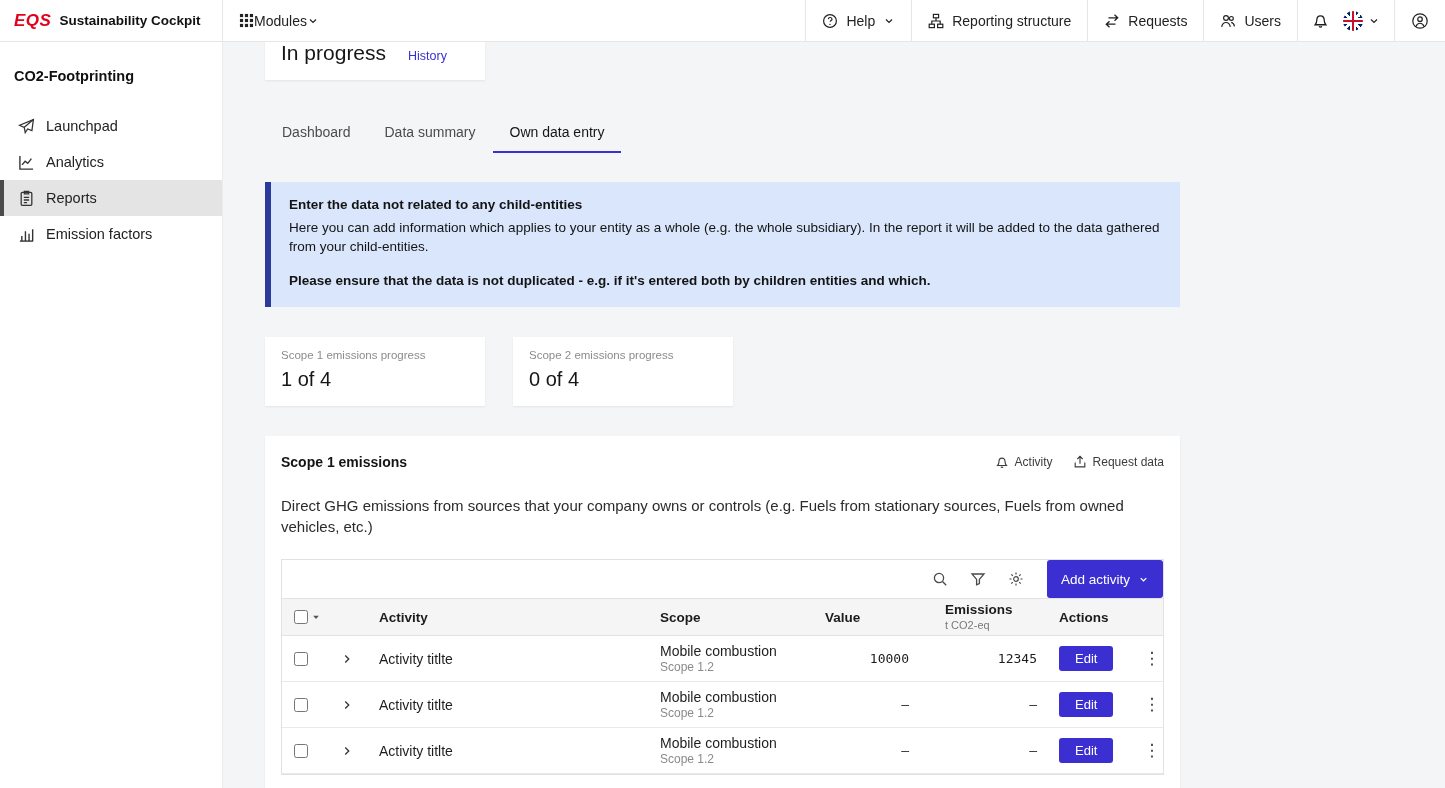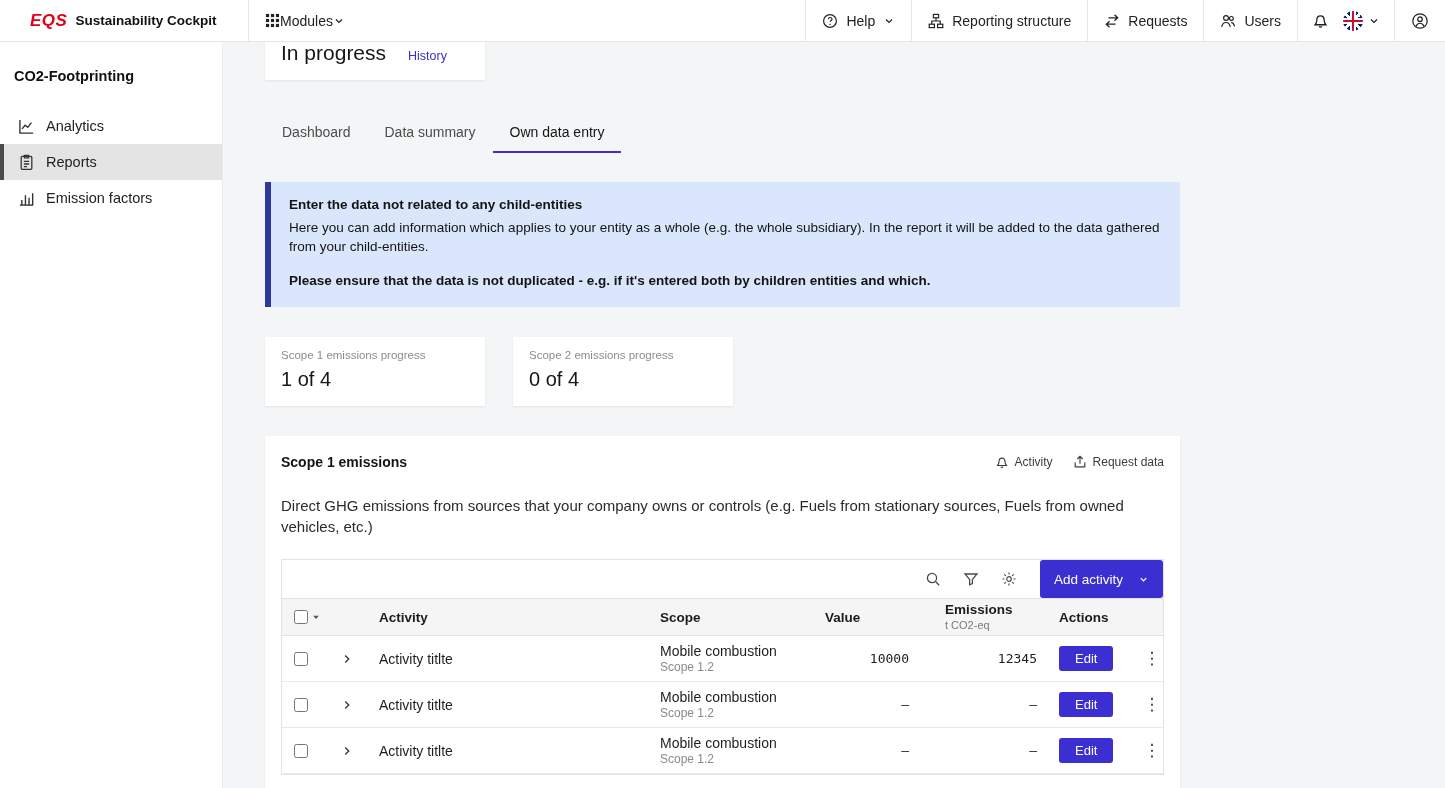--- a/index.html
+++ b/index.html
@@ -4,21 +4,21 @@
 <style>
   * { box-sizing: border-box; margin: 0; padding: 0; }
   html, body { width: 1445px; height: 788px; overflow: hidden; }
   body { font-family: "Liberation Sans", sans-serif; background: #f4f5f6; color: #1e1e1e; }
   .icon { display: inline-flex; align-items: center; justify-content: center; }
   .icon svg { display: block; }
 
   
   .topbar { position: fixed; top: 0; left: 0; right: 0; height: 42px; background: #fff;
     border-bottom: 1px solid #e6e6e6; display: flex; align-items: stretch; z-index: 20; }
-  .brand-area { width: 249px; display: flex; align-items: center; gap: 8px; padding: 0 30px;
+  .brand-area { width: 223px; display: flex; align-items: center; gap: 8px; padding: 0 14px;
     border-right: 1px solid #e6e6e6; }
   .brand-logo { color: #e2001a; font-weight: bold; font-size: 17px; letter-spacing: 0.5px; font-style: italic; }
   .brand-title { font-weight: bold; font-size: 13.5px; color: #111; }
   .modules { display: flex; align-items: center; padding: 0 16px; font-size: 14px; color: #222; cursor: pointer; }
   .topbar-right { margin-left: auto; display: flex; align-items: stretch; }
   .nav-item { display: flex; align-items: center; gap: 8px; padding: 0 16px; font-size: 14px;
     color: #222; border-left: 1px solid #e6e6e6; cursor: pointer; }
   .nav-icongroup { display: flex; align-items: center; gap: 14px; padding: 0 14px; border-left: 1px solid #e6e6e6; }
   .flag { width: 20px; height: 20px; border-radius: 50%; flex: 0 0 auto;
     background:
@@ -69,21 +69,21 @@
   .scope-head { display: flex; align-items: center; justify-content: space-between; }
   .scope-title { font-size: 14px; font-weight: bold; color: #141414; }
   .scope-actions { display: flex; align-items: center; gap: 20px; }
   .scope-action { display: flex; align-items: center; gap: 6px; font-size: 12px; color: #3c3c3c; cursor: pointer; }
   .scope-desc { margin-top: 25px; font-size: 15px; line-height: 1.42; color: #2b2b2b; max-width: 865px; }
 
   .table-wrap { margin-top: 22px; border: 1px solid #e2e2e2; }
   .table-toolbar { display: flex; align-items: center; justify-content: flex-end; height: 38px; }
   .toolbar-icon { color: #4a4a4a; padding: 0 11px; cursor: pointer; }
   .btn-add { margin-left: 12px; height: 38px; border: none; background: #3b2fd1; color: #fff;
-    display: flex; align-items: center; gap: 15px; padding: 0 14px; font-size: 13.5px;
+    display: flex; align-items: center; gap: 8px; padding: 0 14px; font-size: 13.5px;
     font-family: "Liberation Sans", sans-serif; border-radius: 3px; cursor: pointer; }
   .btn-add .caret { font-size: 10px; }
 
   .thead, .trow { display: grid; grid-template-columns: 41px 48px 280px 165px 105px 128px 1fr; align-items: center; }
   .thead { background: #f5f5f5; border-top: 1px solid #e2e2e2; border-bottom: 1px solid #e2e2e2;
     min-height: 38px; font-size: 13.5px; font-weight: bold; color: #1c1c1c; }
   .c-check { display: flex; align-items: center; gap: 3px; padding-left: 12px; }
   .c-check input { width: 14px; height: 14px; cursor: pointer; }
   .c-check .icon { color: #555; }
   .c-expand { display: flex; justify-content: center; color: #333; }
@@ -205,20 +205,29 @@
       </span>
     </div>
   </div>
 </header>
 
 <nav class="sidebar">
   <div class="sidebar-title">CO2-Footprinting</div>
   <div class="sidebar-menu">
     <div class="side-item">
       <span class="icon">
+        <svg width="17" height="17" viewBox="0 0 16 16" fill="none" stroke="currentColor" stroke-width="1.2">
+            <path d="M14.5 1.5L1.5 6.8l4.4 2 .9 4.9 2.3-3.4 4 1.5z"></path>
+            <path d="M5.9 8.8l8.6-7.3"></path>
+          </svg>
+      </span>
+      <span>Launchpad</span>
+    </div>
+    <div class="side-item">
+      <span class="icon">
         <svg width="17" height="17" viewBox="0 0 16 16" fill="none" stroke="currentColor" stroke-width="1.3">
             <path d="M1.8 1.8v12.4h12.4"></path>
             <path d="M3.8 10.2l2.9-3.4 2.5 2 3.4-4.4"></path>
           </svg>
       </span>
       <span>Analytics</span>
     </div>
     <div class="side-item active">
       <span class="icon">
         <svg width="17" height="17" viewBox="0 0 16 16" fill="none" stroke="currentColor" stroke-width="1.2">

